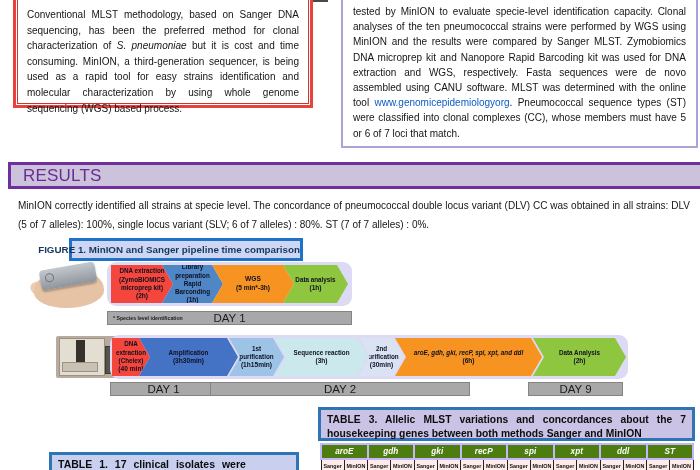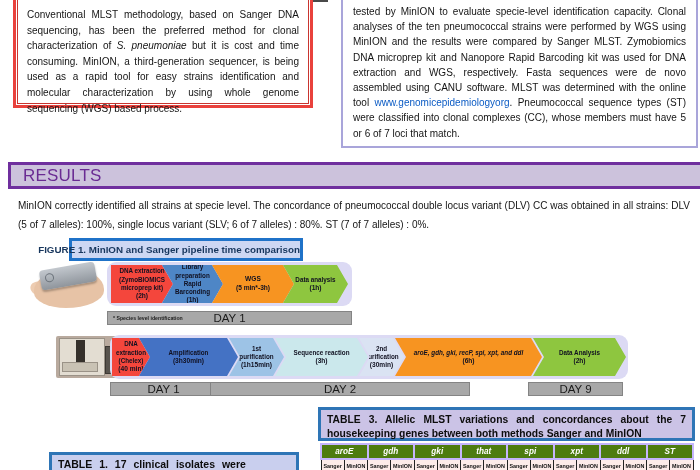--- a/index.html
+++ b/index.html
@@ -183,21 +183,21 @@
 </div>
 
 <div class="abs tbl-title t2-title">TABLE 3. Allelic MLST variations and concordances about the 7 housekeeping genes between both methods Sanger and MinION</div>
 
 <table class="abs t2">
   <tbody>
       <tr>
     <th colspan="2">aroE</th>
     <th colspan="2">gdh</th>
     <th colspan="2">gki</th>
-    <th colspan="2">that</th>
+    <th colspan="2">recP</th>
     <th colspan="2">spi</th>
     <th colspan="2">xpt</th>
     <th colspan="2">ddl</th>
     <th colspan="2">ST</th>
   </tr>
   <tr>
     <td>Sanger</td>
     <td>MinION</td>
     <td>Sanger</td>
     <td>MinION</td>

